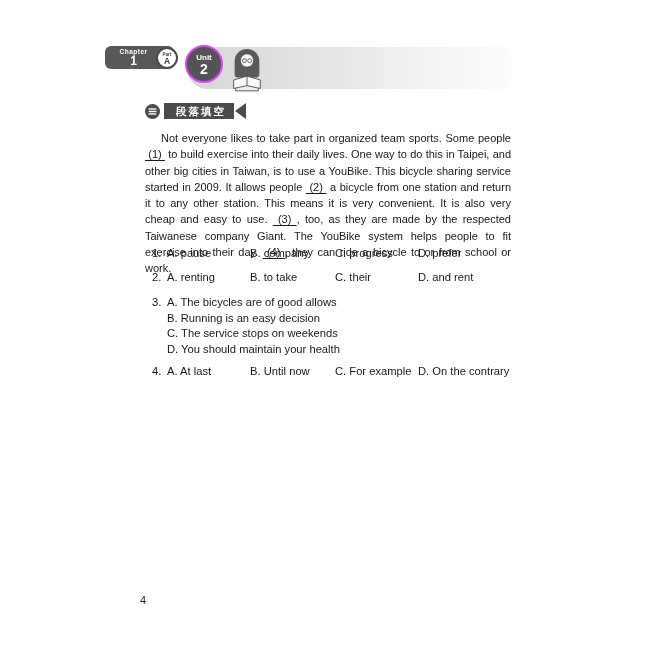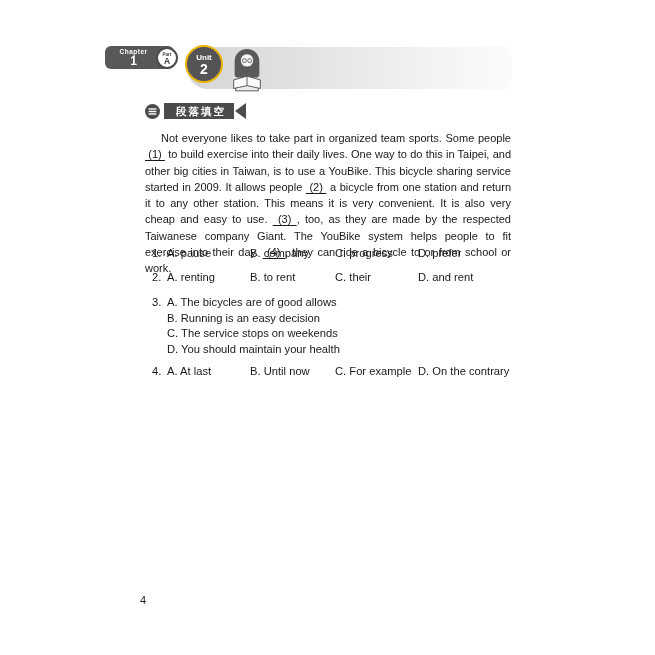--- a/index.html
+++ b/index.html
@@ -32,21 +32,21 @@
   .part-circle .lbl { font-size:4.5px; font-weight:bold; line-height:5px; }
   .part-circle .val { font-size:8.5px; font-weight:bold; line-height:8px; }
 
   .unit-bar {
     position:absolute; left:187px; top:47px; width:325px; height:42px;
     background:linear-gradient(90deg,#d6d6d6 0%,#e2e2e2 35%,#f3f3f3 75%,#fbfbfb 100%);
     border-radius:21px 8px 8px 21px;
   }
   .unit-circle {
     position:absolute; left:185px; top:45px; width:38px; height:38px;
-    background:#545456; border:2px solid #eab308; border-radius:50%;
+    background:#545456; border:2px solid #d946ef; border-radius:50%;
     display:flex; flex-direction:column; align-items:center; justify-content:center;
     color:#fff; z-index:3;
   }
   .unit-circle .lbl { font-size:8px; font-weight:bold; line-height:9px; }
   .unit-circle .num { font-size:14px; font-weight:bold; line-height:14px; }
 
   .reading-icon { position:absolute; left:228px; top:46px; z-index:2; }
 
   .unit-title {
     position:absolute; left:266px; top:47px; height:42px; z-index:2;
@@ -138,21 +138,21 @@
       <div class="q row">
         <span class="qnum">1.</span>
         <span class="opt">A. pause</span>
         <span class="opt">B. company</span>
         <span class="opt">C. progress</span>
         <span class="opt">D. prefer</span>
       </div>
       <div class="q row">
         <span class="qnum">2.</span>
         <span class="opt">A. renting</span>
-        <span class="opt">B. to rent</span>
+        <span class="opt">B. to take</span>
         <span class="opt">C. their</span>
         <span class="opt">D. and rent</span>
       </div>
       <div class="q stack">
         <span class="qnum">3.</span>
         <div class="stack-opts">
           <div class="opt">A. The bicycles are of good allows</div>
           <div class="opt">B. Running is an easy decision</div>
           <div class="opt">C. The service stops on weekends</div>
           <div class="opt">D. You should maintain your health</div>

